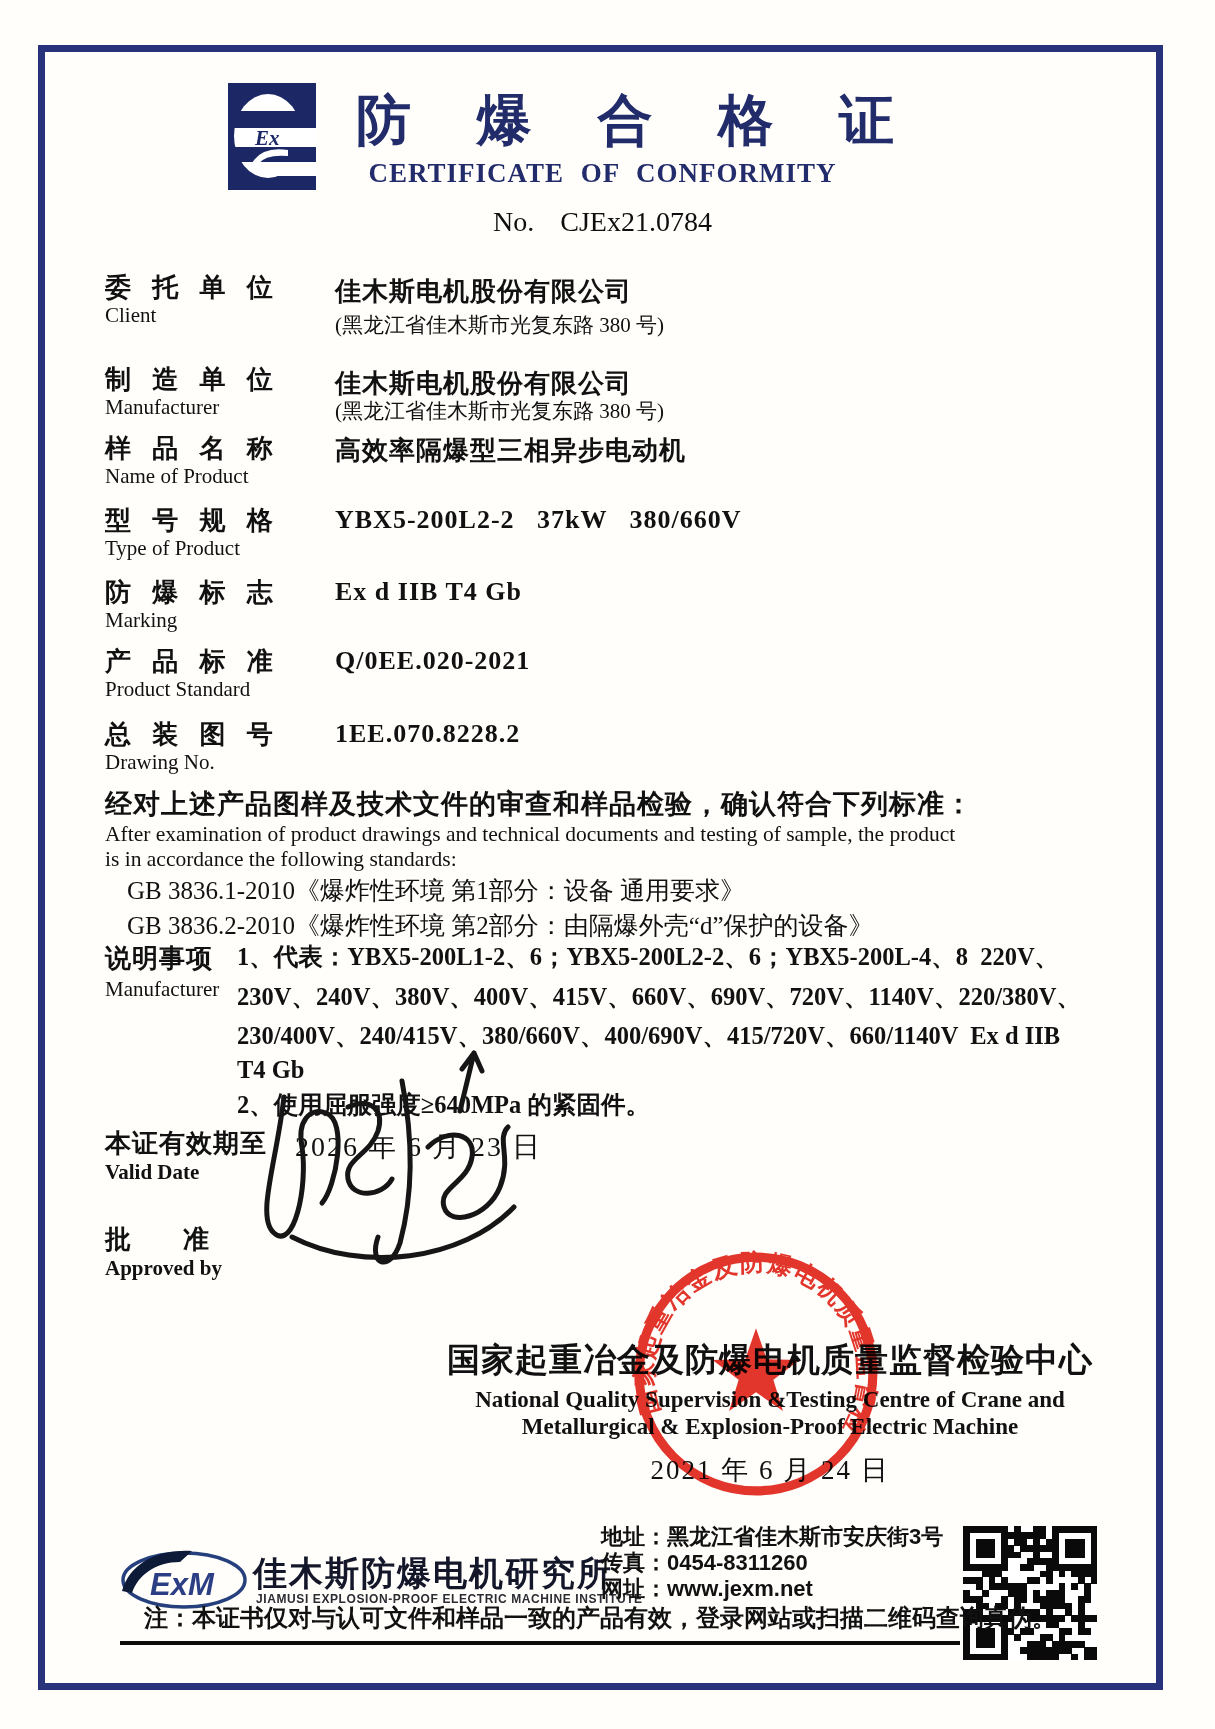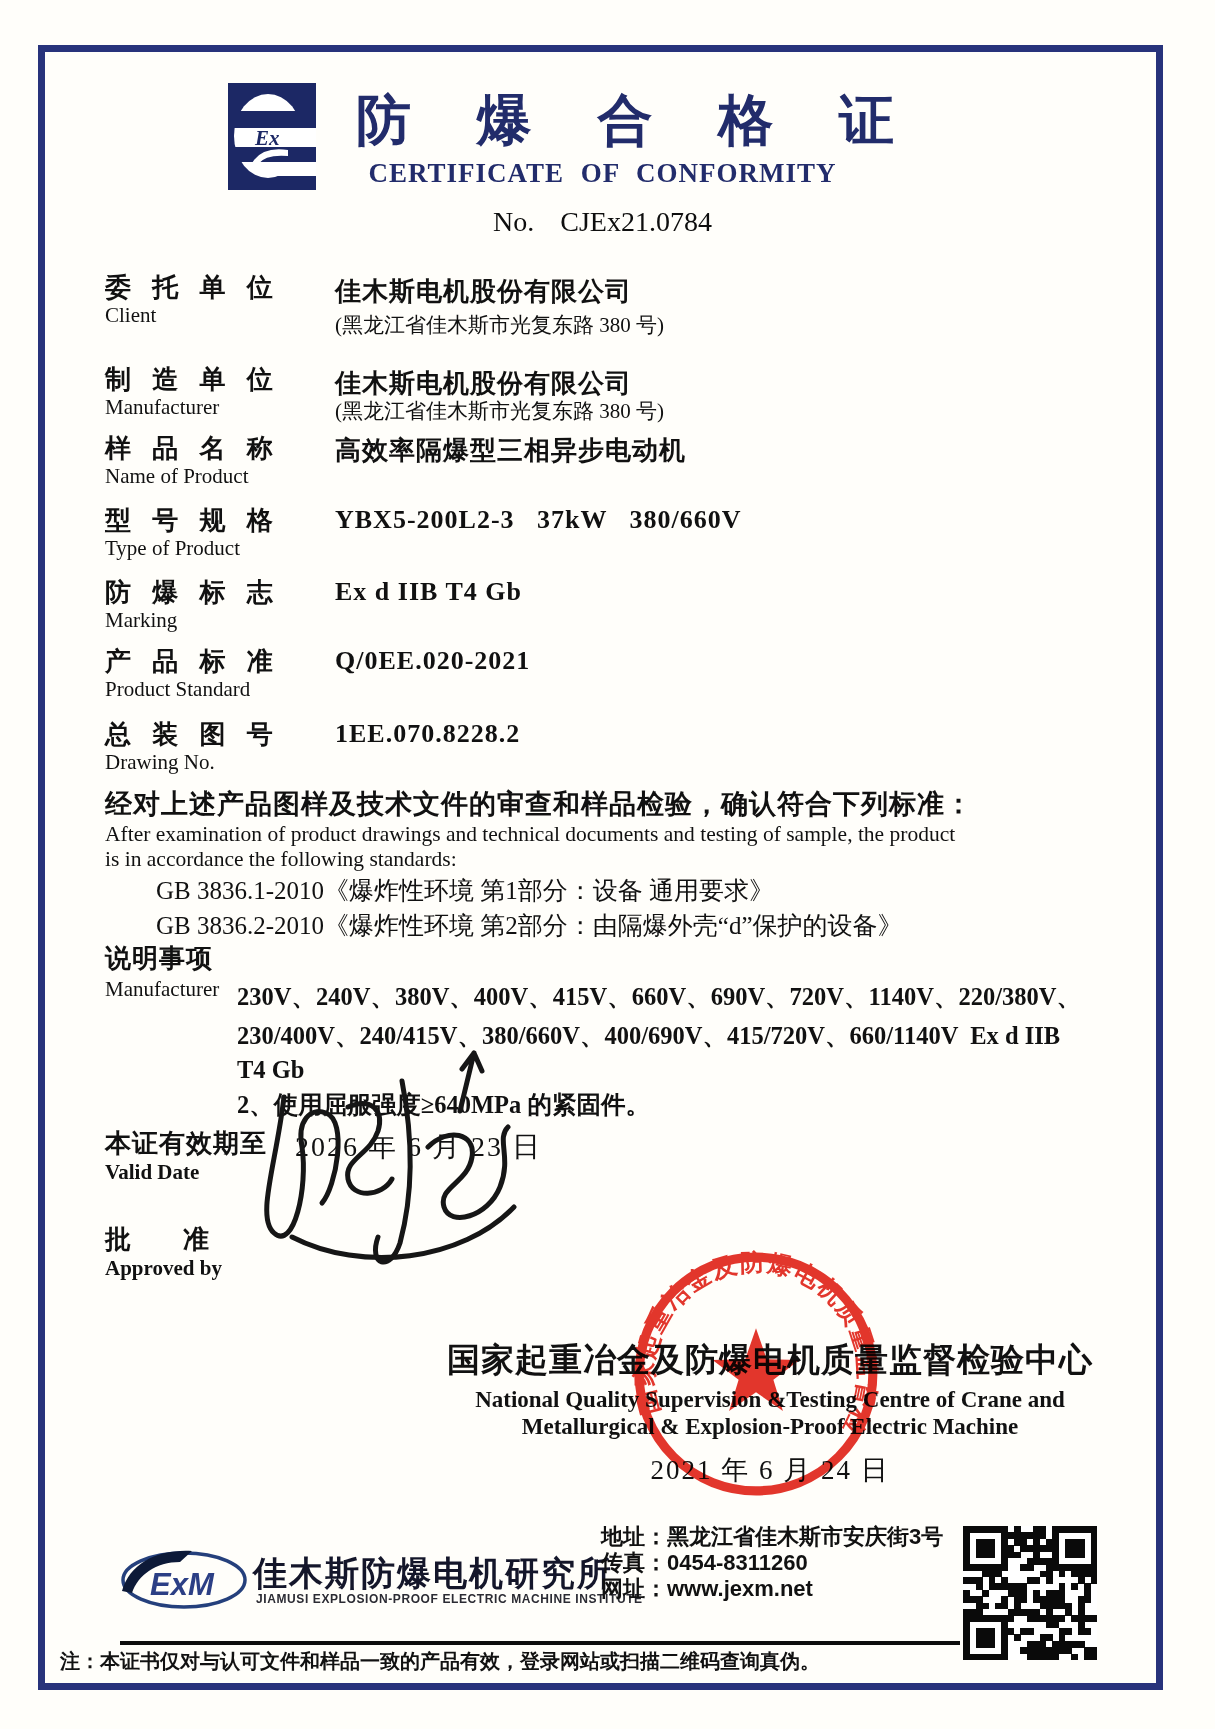--- a/index.html
+++ b/index.html
@@ -18,40 +18,40 @@
   .cert-no .gap{display:inline-block;width:26px;}
   
   .cn-label{left:105px;font-size:26px;font-weight:bold;letter-spacing:7px;white-space:nowrap;}
   .en-label{left:105px;font-size:21px;font-family:"Liberation Serif",serif;white-space:nowrap;}
   .val1{left:335px;font-size:26px;font-weight:bold;font-family:"Liberation Serif",serif;
         letter-spacing:1px;white-space:pre;}
   .val2{left:335px;font-size:21px;font-family:"Liberation Serif",serif;white-space:pre;}
   
   .stmt-cn{left:105px;top:786px;font-size:27px;font-weight:bold;letter-spacing:1px;white-space:nowrap;}
   .stmt-en{left:105px;font-size:21.5px;font-family:"Liberation Serif",serif;white-space:nowrap;}
-  .std-line{left:156px;font-size:25px;font-family:"Liberation Serif",serif;white-space:nowrap;}
+  .std-line{left:127px;font-size:25px;font-family:"Liberation Serif",serif;white-space:nowrap;}
   
   .exp-line{left:237px;font-size:24.5px;font-family:"Liberation Serif",serif;
             font-weight:600;white-space:pre;}
   
   .issuer{left:400px;top:1338px;width:740px;text-align:center;}
   .issuer-cn{font-size:33px;font-weight:bold;letter-spacing:1px;white-space:nowrap;}
   .issuer-en{font-size:23px;font-weight:bold;font-family:"Liberation Serif",serif;margin-top:4px;white-space:nowrap;}
   .issuer-en2{font-size:23px;font-weight:bold;font-family:"Liberation Serif",serif;margin-top:1px;white-space:nowrap;}
   .issuer-date{font-size:27px;font-family:"Liberation Serif",serif;margin-top:12px;letter-spacing:2px;}
   #stamp{left:629px;top:1247px;mix-blend-mode:multiply;opacity:.92;}
   
   .inst-cn{left:253px;top:1551px;font-size:34px;font-weight:bold;letter-spacing:2px;color:#14162a;white-space:nowrap;}
   .inst-en{left:256px;top:1592px;font-size:12px;font-weight:bold;letter-spacing:.6px;color:#2b2b33;white-space:nowrap;}
   .contact{left:601px;top:1524px;font-size:22px;font-weight:bold;line-height:26px;}
   .contact div{white-space:nowrap;}
   #qr{left:963px;top:1526px;width:134px;height:134px;background:#fff;}
   #qr i{position:absolute;background:#0a0a0a;}
   #rule{left:120px;top:1641px;width:840px;height:4px;background:#0d0d0d;}
-  .note{left:60px;top:1648px;width:1080px;font-size:20px;font-weight:bold;white-space:nowrap;}
+  .note{left:60px;top:1602px;width:1080px;text-align:center;font-size:24px;font-weight:bold;white-space:nowrap;}
 </style>
 </head>
 <body>
 
 <div id="page">
   <div id="frame"></div>
 
   <svg class="abs" style="left:228px;top:83px" width="88" height="107" viewBox="0 0 88 107">
     <rect x="0" y="0" width="88" height="107" fill="#1c2865"></rect>
     <ellipse cx="40" cy="53" rx="34" ry="42" fill="#ffffff"></ellipse>
@@ -78,21 +78,21 @@
   <div class="abs en-label" style="top:395px">Manufacturer</div>
   <div class="abs val1" style="top:366px">佳木斯电机股份有限公司</div>
   <div class="abs val2" style="top:397px">(黑龙江省佳木斯市光复东路 380 号)</div>
 
   <div class="abs cn-label" style="top:431px">样 品 名 称</div>
   <div class="abs en-label" style="top:464px">Name of Product</div>
   <div class="abs val1" style="top:433px">高效率隔爆型三相异步电动机</div>
 
   <div class="abs cn-label" style="top:503px">型 号 规 格</div>
   <div class="abs en-label" style="top:536px">Type of Product</div>
-  <div class="abs val1" style="top:505px">YBX5-200L2-3   37kW   380/660V</div>
+  <div class="abs val1" style="top:505px">YBX5-200L2-2   37kW   380/660V</div>
 
   <div class="abs cn-label" style="top:575px">防 爆 标 志</div>
   <div class="abs en-label" style="top:608px">Marking</div>
   <div class="abs val1" style="top:577px">Ex d IIB T4 Gb</div>
 
   <div class="abs cn-label" style="top:644px">产 品 标 准</div>
   <div class="abs en-label" style="top:677px">Product Standard</div>
   <div class="abs val1" style="top:646px">Q/0EE.020-2021</div>
 
   <div class="abs cn-label" style="top:717px">总 装 图 号</div>
@@ -100,20 +100,21 @@
   <div class="abs val1" style="top:719px">1EE.070.8228.2</div>
 
   <div class="abs stmt-cn">经对上述产品图样及技术文件的审查和样品检验，确认符合下列标准：</div>
   <div class="abs stmt-en" style="top:822px">After examination of product drawings and technical documents and testing of sample, the product</div>
   <div class="abs stmt-en" style="top:847px">is in accordance the following standards:</div>
   <div class="abs std-line" style="top:874px">GB 3836.1-2010《爆炸性环境 第1部分：设备 通用要求》</div>
   <div class="abs std-line" style="top:909px">GB 3836.2-2010《爆炸性环境 第2部分：由隔爆外壳“d”保护的设备》</div>
 
   <div class="abs cn-label" style="top:941px;letter-spacing:1px">说明事项</div>
   <div class="abs en-label" style="top:977px">Manufacturer</div>
+  <div class="abs exp-line" style="top:940px">1、代表：YBX5-200L1-2、6；YBX5-200L2-2、6；YBX5-200L-4、8  220V、</div>
   <div class="abs exp-line" style="top:980px">230V、240V、380V、400V、415V、660V、690V、720V、1140V、220/380V、</div>
   <div class="abs exp-line" style="top:1019px">230/400V、240/415V、380/660V、400/690V、415/720V、660/1140V  Ex d IIB</div>
   <div class="abs exp-line" style="top:1056px">T4 Gb</div>
   <div class="abs exp-line" style="top:1088px">2、使用屈服强度≥640MPa 的紧固件。</div>
 
   <div class="abs cn-label" style="top:1126px;letter-spacing:1px">本证有效期至</div>
   <div class="abs en-label" style="top:1160px;font-weight:bold">Valid Date</div>
   <div class="abs" style="left:295px;top:1128px;font-size:28px;font-family:'Liberation Serif',serif;letter-spacing:2px">2026 年 6 月 23 日</div>
 
   <div class="abs cn-label" style="top:1222px;letter-spacing:0">批　　准</div>

